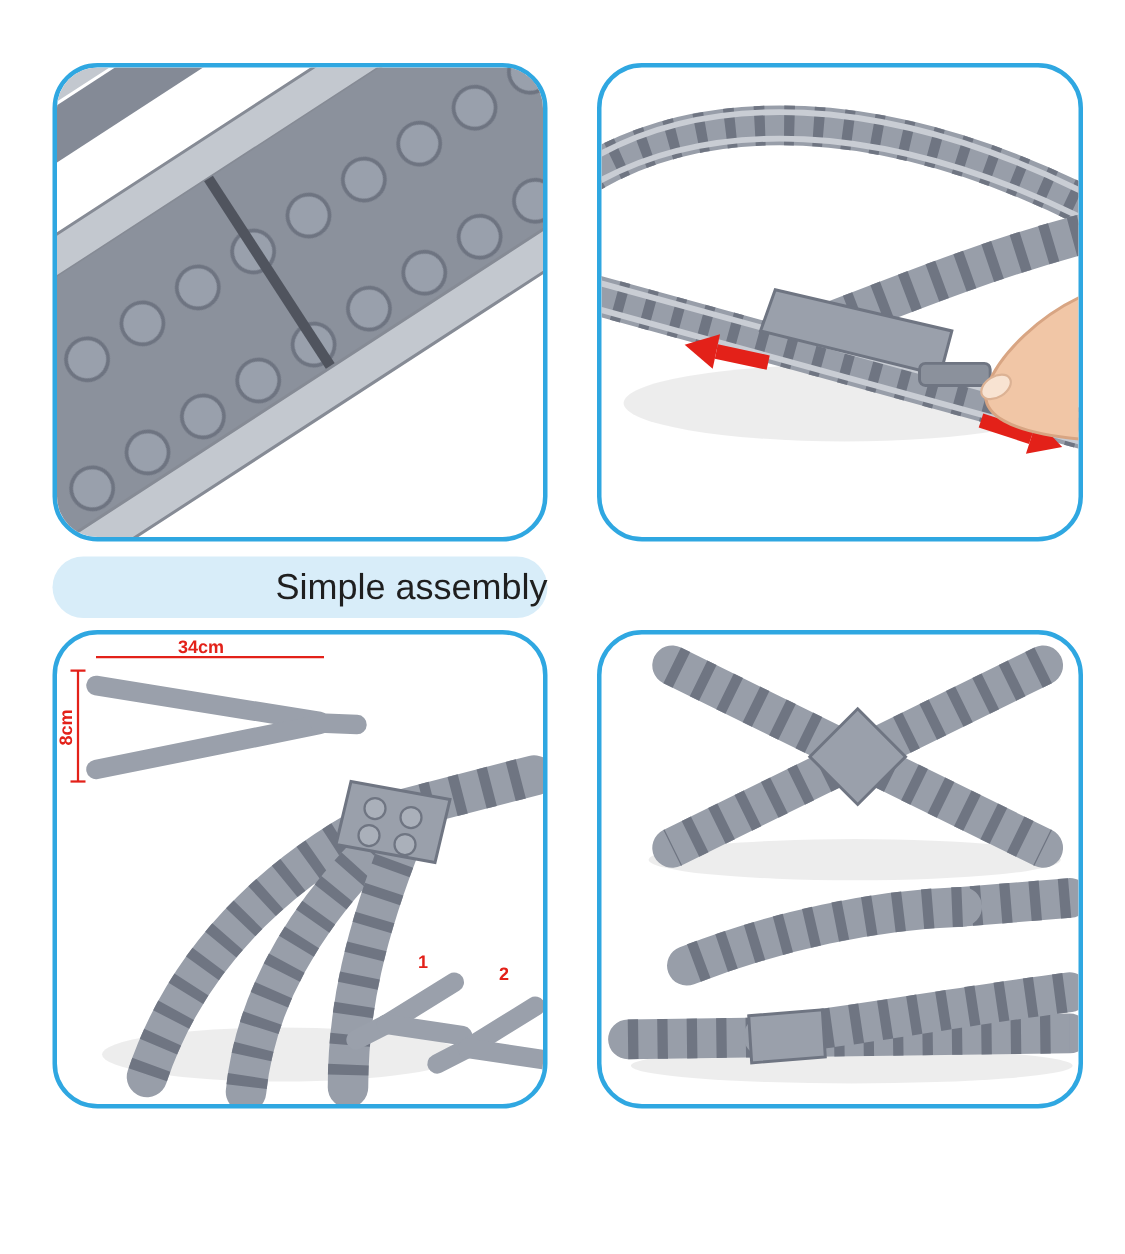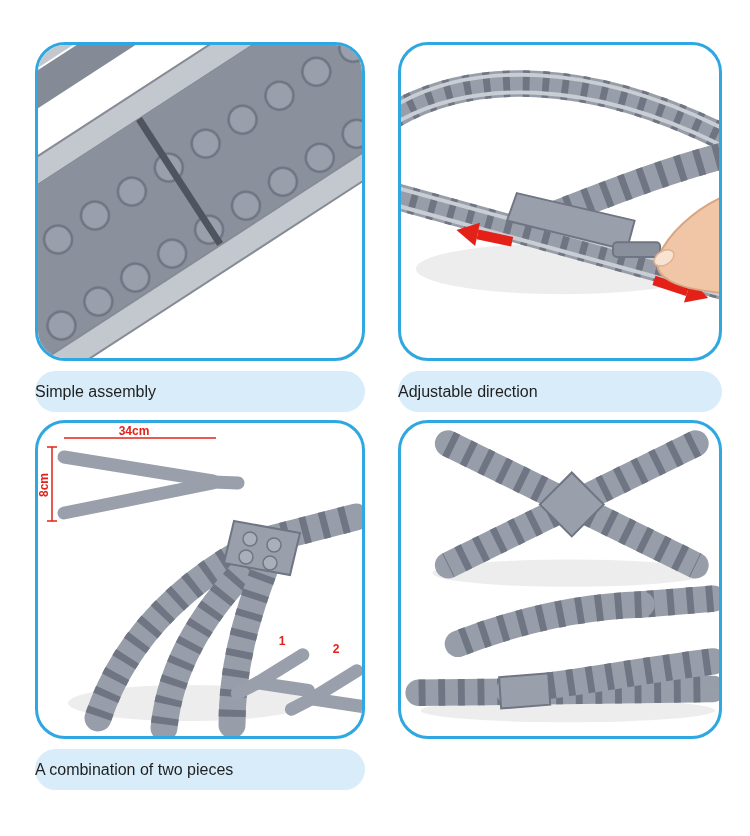--- a/index.html
+++ b/index.html
@@ -22,22 +22,22 @@
     border-radius:30px;
     background:#ffffff;
     overflow:hidden;
   }
   .panel svg{display:block;width:100%;height:100%;}
   .caption{
     margin-top:10px;
     background:#d8edf9;
     border-radius:21px;
     height:41px;line-height:41px;
-    text-align:left;
-    font-size:16px;color:#1f1f1f;
+    text-align:right;
+    font-size:24px;color:#1f1f1f;
     white-space:nowrap;
   }
   
   .ldr-base{fill:none;stroke:#989ea9;stroke-width:27;stroke-linecap:round;}
   .ldr-ties{fill:none;stroke:#6f7582;stroke-width:27;stroke-dasharray:7 13;stroke-linecap:butt;}
   .ldr-rail{fill:none;stroke:#c9cdd4;stroke-width:4;}
   .sm-base{fill:none;stroke:#9aa0ab;stroke-width:13;stroke-linecap:round;}
   .sm-ties{fill:none;stroke:#70768
 3;stroke-width:13;stroke-dasharray:4 8;stroke-linecap:butt;}
   .stud{fill:#aab0ba;stroke:#6f7582;stroke-width:1.5;}
@@ -103,21 +103,20 @@
         <g fill="#e32119" transform="translate(292,248) rotate(18)">
           <rect x="-36" y="-5" width="36" height="10"></rect>
           <polygon points="0,-12 22,0 0,12"></polygon>
         </g>
         <g>
           <path d="M 332 150 C 298 164, 270 192, 262 214 C 256 232, 276 246, 332 250 Z" fill="#f1c6a6" stroke="#d8a583" stroke-width="2"></path>
           <ellipse cx="268" cy="214" rx="11" ry="7" fill="#f8e3d2" stroke="#dcb294" stroke-width="1.5" transform="rotate(-32 268 214)"></ellipse>
         </g>
       </svg>
     </figure>
-    <div class="caption">Adjustable direction</div>
   </div>
 
   <div class="cell">
     <figure class="panel">
       <svg viewBox="0 0 324 313">
         <ellipse class="shadow" cx="150" cy="280" rx="120" ry="18"></ellipse>
         <g>
           <path class="sm-base" d="M 26 34 L 175 58"></path>
           <path class="sm-ties" d="M 26 34 L 175 58"></path>
           <path class="sm-base" d="M 26 90 L 175 60"></path>
@@ -158,21 +157,20 @@
           <path class="sm-base" d="M -22 14 L 0 8"></path>
           <path class="sm-base" d="M 0 8 L 50 -10"></path>
           <path class="sm-ties" d="M 0 8 L 50 -10"></path>
           <path class="sm-base" d="M 0 8 L 48 26"></path>
           <path class="sm-ties" d="M 0 8 L 48 26"></path>
         </g>
         <text class="red-label" x="244" y="222">1</text>
         <text class="red-label" x="298" y="230">2</text>
       </svg>
     </figure>
-    <div class="caption">A combination of two pieces</div>
   </div>
 
   <div class="cell">
     <figure class="panel">
       <svg viewBox="0 0 324 313">
         <ellipse class="shadow" cx="172" cy="150" rx="140" ry="14"></ellipse>
         <ellipse class="shadow" cx="170" cy="290" rx="150" ry="12"></ellipse>
         <g>
           <path class="ldr-base" d="M 48 18 L 300 142"></path>
           <path class="ldr-ties" d="M 48 18 L 300 142"></path>

